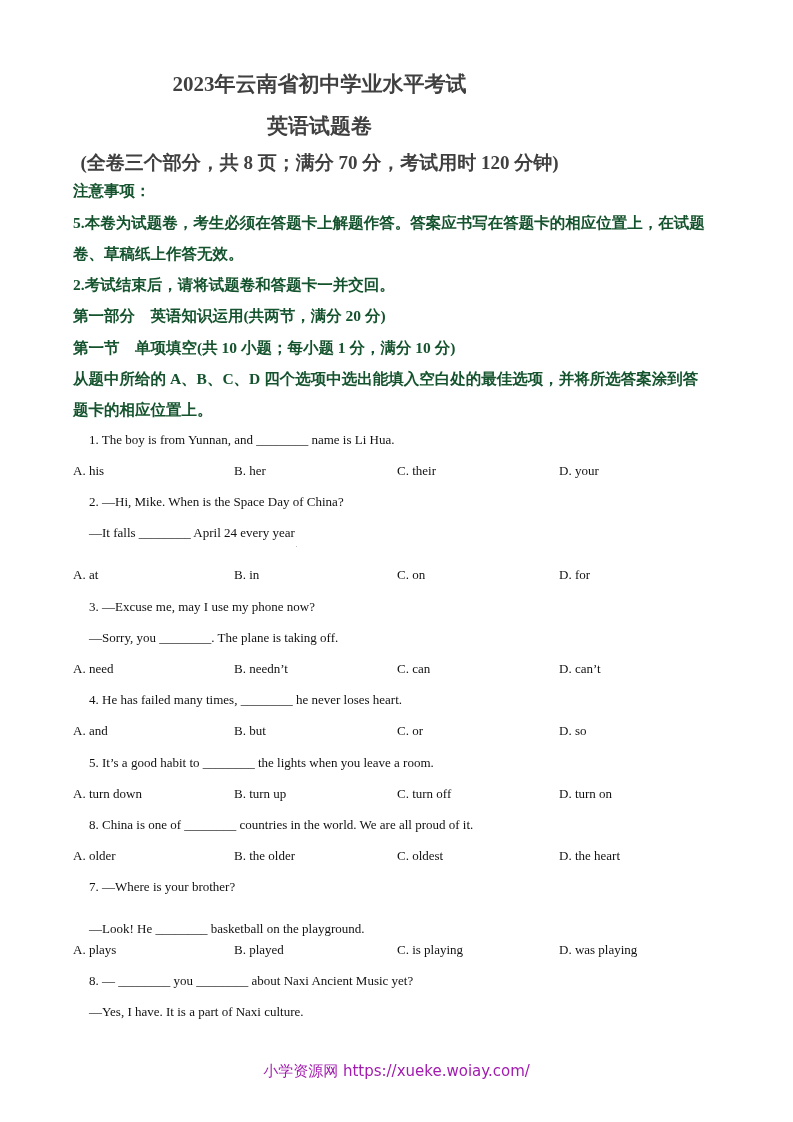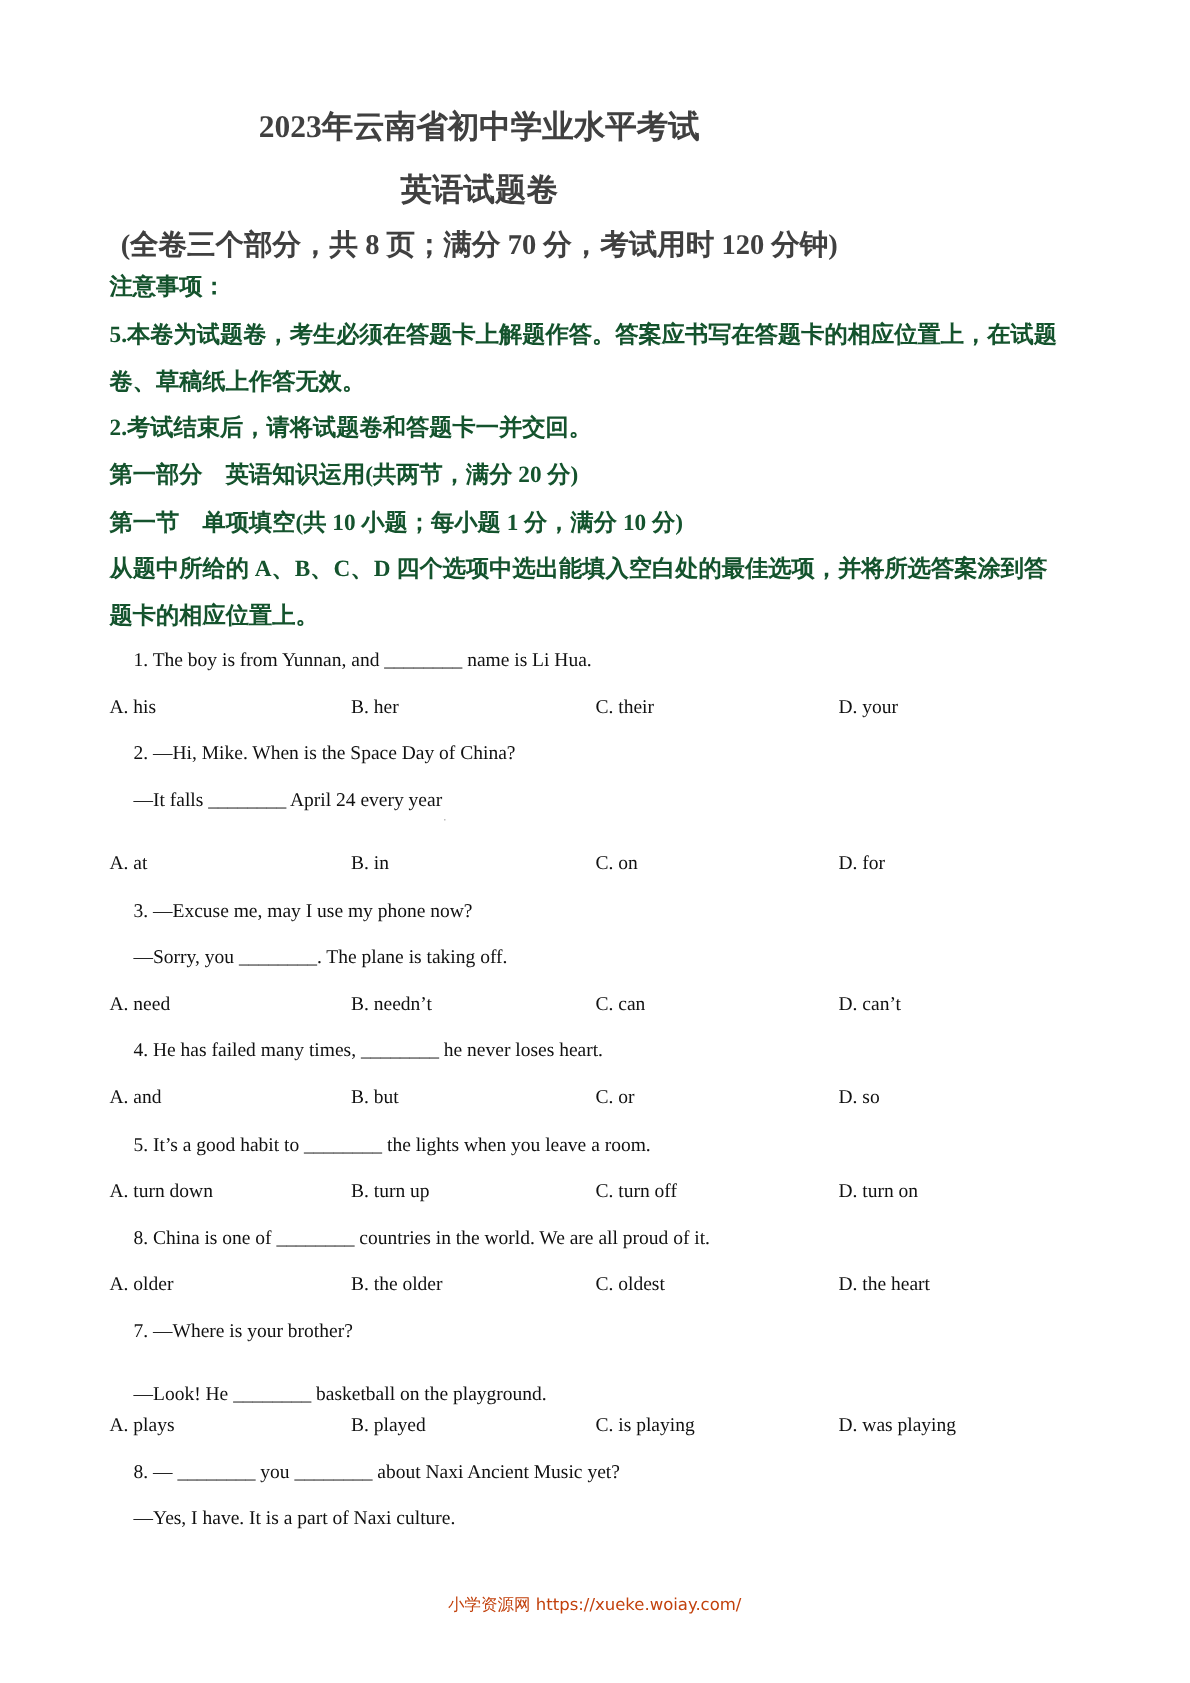--- a/index.html
+++ b/index.html
@@ -59,22 +59,22 @@
     .opt.b { left: 234px; }
     .opt.c { left: 397px; }
     .opt.d { left: 559px; }
 
     .footer {
       position: absolute;
       top: 1062px;
       left: 0; width: 793px;
       text-align: center;
       font-family: "DejaVu Sans", "Liberation Sans", sans-serif;
-      font-size: 11px;
-      color: #c2410c;
+      font-size: 15px;
+      color: #a21caf;
     }
     .dot {
       position: absolute;
       left: 296px; top: 546px;
       width: 1px; height: 1px;
       background: #bbb;
     }
   </style>
 </head>
 <body>

